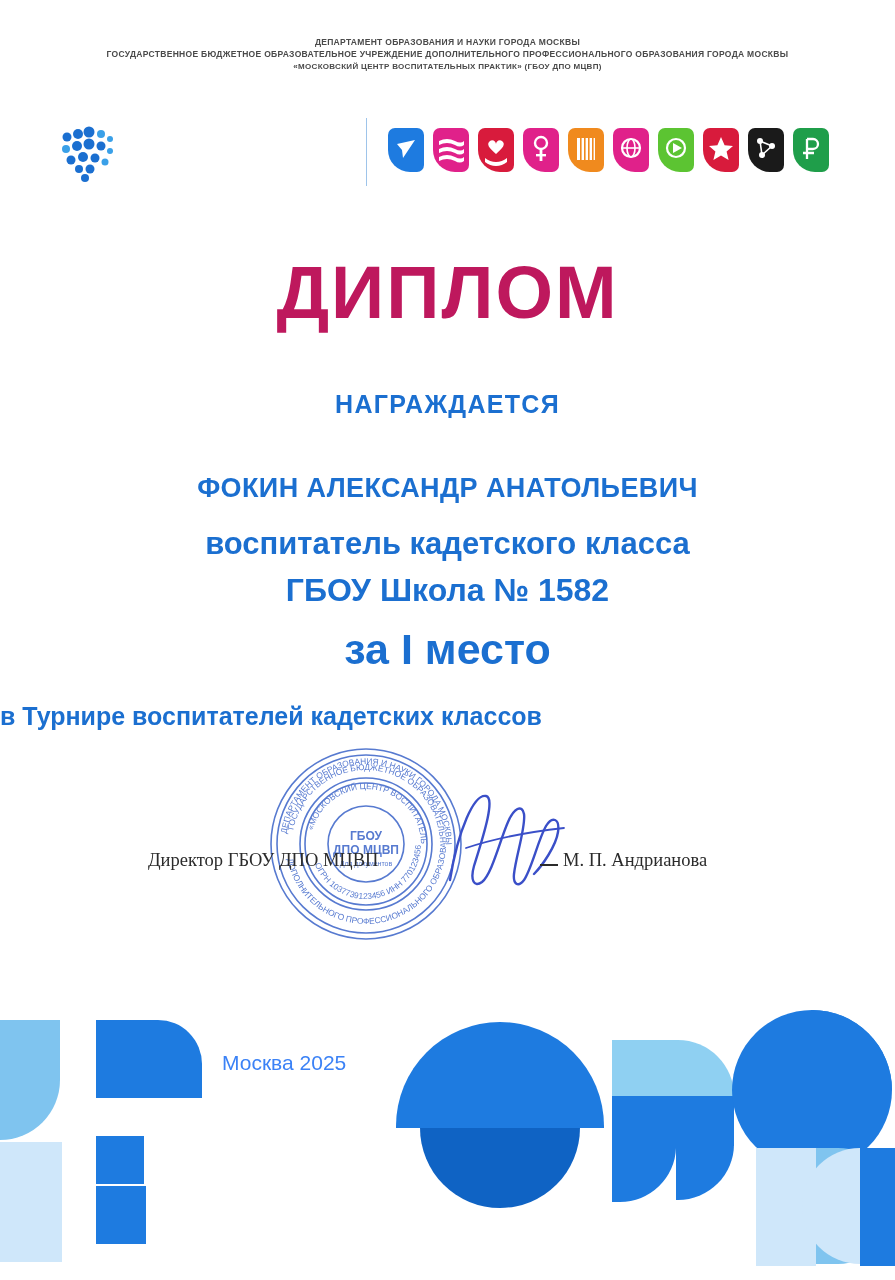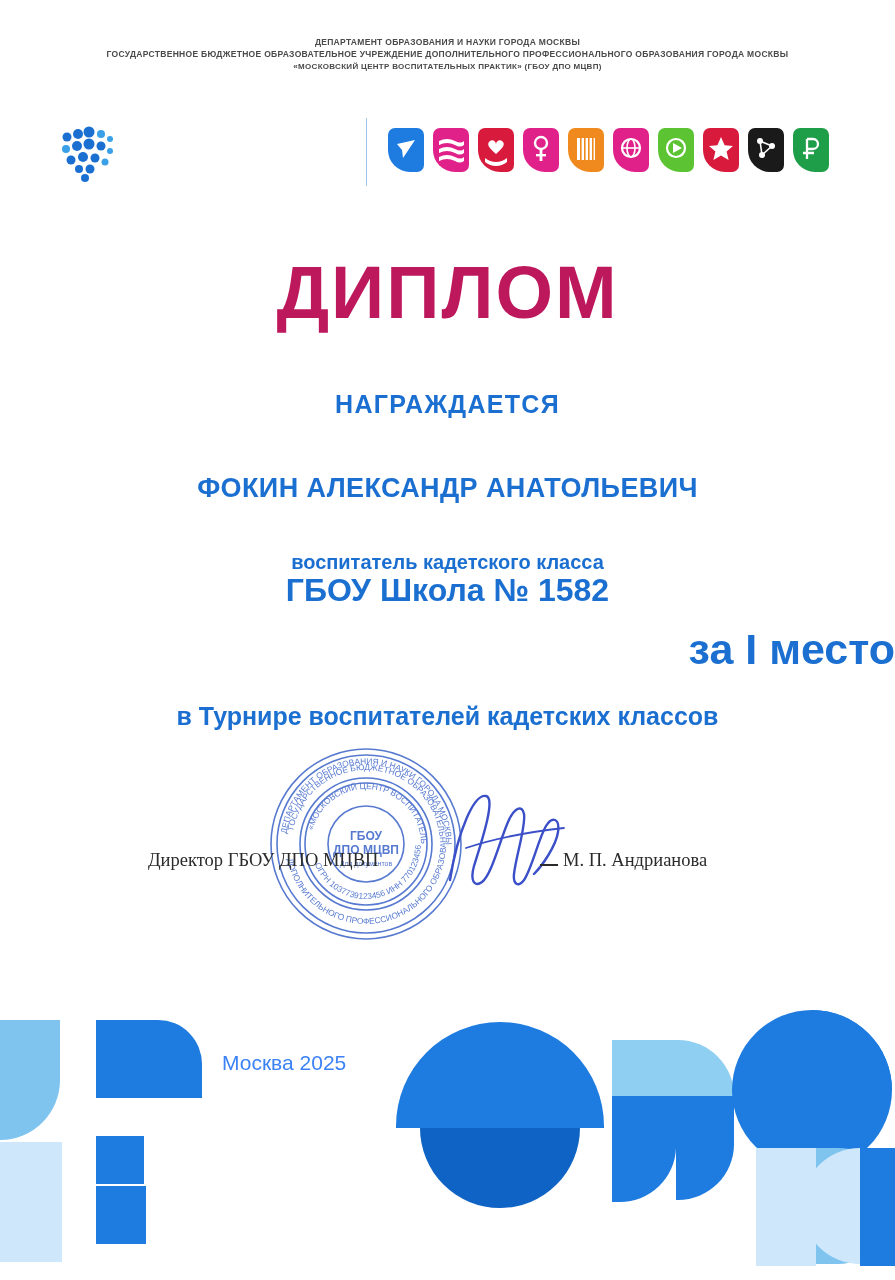--- a/index.html
+++ b/index.html
@@ -118,50 +118,50 @@
     top: 473px;
     width: 100%;
     text-align: center;
     font-size: 27px;
     font-weight: 800;
     letter-spacing: 0.4px;
     color: #1b6fd0;
   }
   .role {
     position: absolute;
-    top: 551px;
-    width: 100%;
-    text-align: center;
-    font-size: 20px;
+    top: 526px;
+    width: 100%;
+    text-align: center;
+    font-size: 31px;
     font-weight: 700;
     color: #1b6fd0;
   }
   .school {
     position: absolute;
     top: 572px;
     width: 100%;
     text-align: center;
     font-size: 32px;
     font-weight: 700;
     color: #1b6fd0;
   }
   .place {
     position: absolute;
     top: 625px;
     width: 100%;
-    text-align: right;
+    text-align: center;
     font-size: 43px;
     font-weight: 800;
     color: #1b6fd0;
   }
   .event {
     position: absolute;
     top: 702px;
     width: 100%;
-    text-align: center;
+    text-align: left;
     font-size: 25px;
     font-weight: 700;
     color: #1b6fd0;
   }
 
   
   .sign-row {
     position: absolute;
     top: 850px;
     left: 0;

